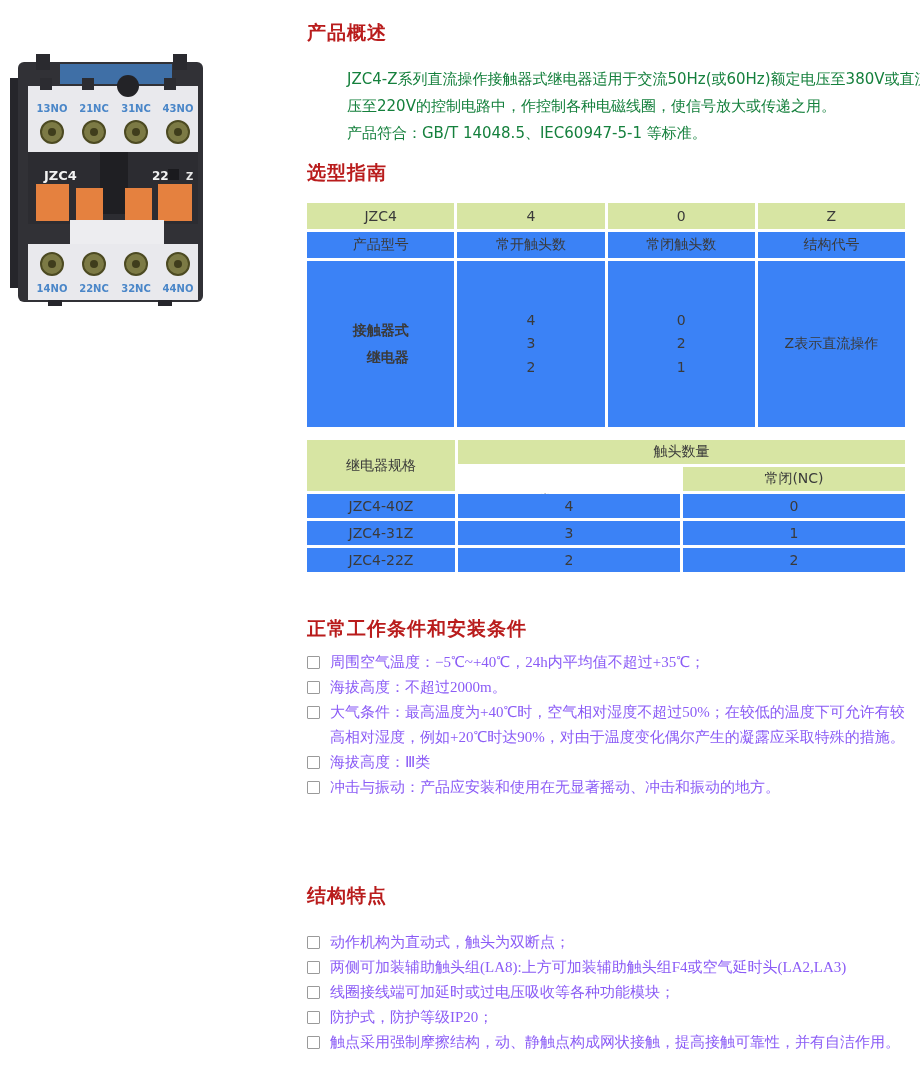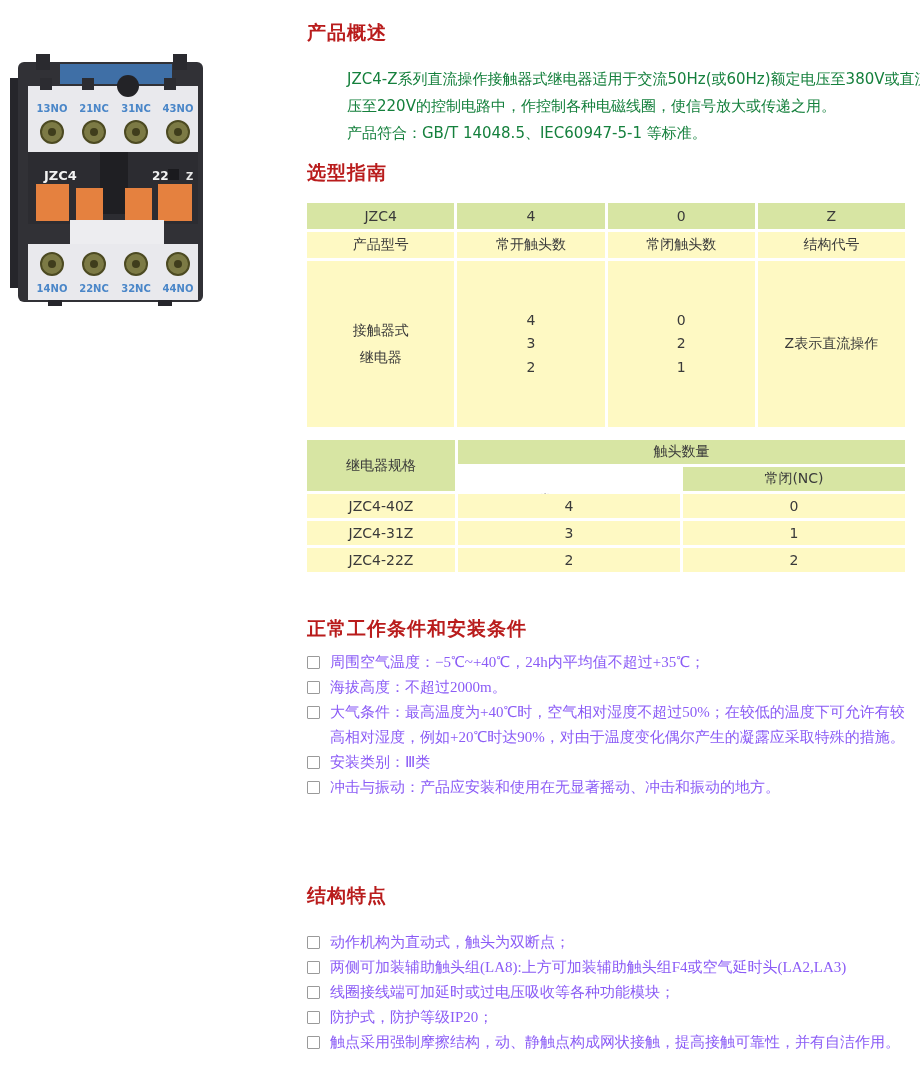--- a/index.html
+++ b/index.html
@@ -26,23 +26,23 @@
 
   
   .tbl { position:absolute; left:307px; width:598px; display:grid; gap:3px; background:#ffffff; }
   .tbl1 { top:203px; grid-template-columns:repeat(4,1fr); grid-template-rows:26px 26px 166px; }
   .tbl2 { top:440px; grid-template-columns:148px 1fr 1fr; grid-template-rows:24px 24px 24px 24px 24px; }
   .cell {
     display:flex; align-items:center; justify-content:center;
     font-size:14px; color:#3a3a3a; text-align:center;
   }
   .cell-dark  { background:#d7e5a3; }
-  .cell-light { background:#fef9c3; }
+  .cell-light { background:#3b82f6; }
   .pre { white-space:pre-line; line-height:1.65; }
-  .pre-left { white-space:pre-line; line-height:1.9; text-align:center; }
+  .pre-left { white-space:pre-line; line-height:1.9; text-align:right;font-weight:bold; }
   .span2r { grid-row:1 / 3; grid-column:1; }
   .span2c { grid-row:1; grid-column:2 / 4; }
 
   
   .blist { position:absolute; left:307px; width:604px; font-size:15px; color:#8b5cf6;font-family:Liberation Serif, serif; }
   .blist1 { top:650px; }
   .blist2 { top:930px; }
   .bitem { display:flex; align-items:flex-start; line-height:25px; }
   .chk {
     flex:0 0 auto; width:13px; height:13px; margin:6px 10px 0 0;
@@ -188,21 +188,21 @@
     <div class="bitem">
       <span class="chk"></span>
       <span class="btext">海拔高度：不超过2000m。</span>
     </div>
     <div class="bitem">
       <span class="chk"></span>
       <span class="btext">大气条件：最高温度为+40℃时，空气相对湿度不超过50%；在较低的温度下可允许有较高相对湿度，例如+20℃时达90%，对由于温度变化偶尔产生的凝露应采取特殊的措施。</span>
     </div>
     <div class="bitem">
       <span class="chk"></span>
-      <span class="btext">安装类别：Ⅲ类</span>
+      <span class="btext">海拔高度：Ⅲ类</span>
     </div>
     <div class="bitem">
       <span class="chk"></span>
       <span class="btext">冲击与振动：产品应安装和使用在无显著摇动、冲击和振动的地方。</span>
     </div>
   </div>
 
   <div class="h-blue" style="top:883px;">结构特点</div>
   <div class="blist blist2">
     <div class="bitem">

